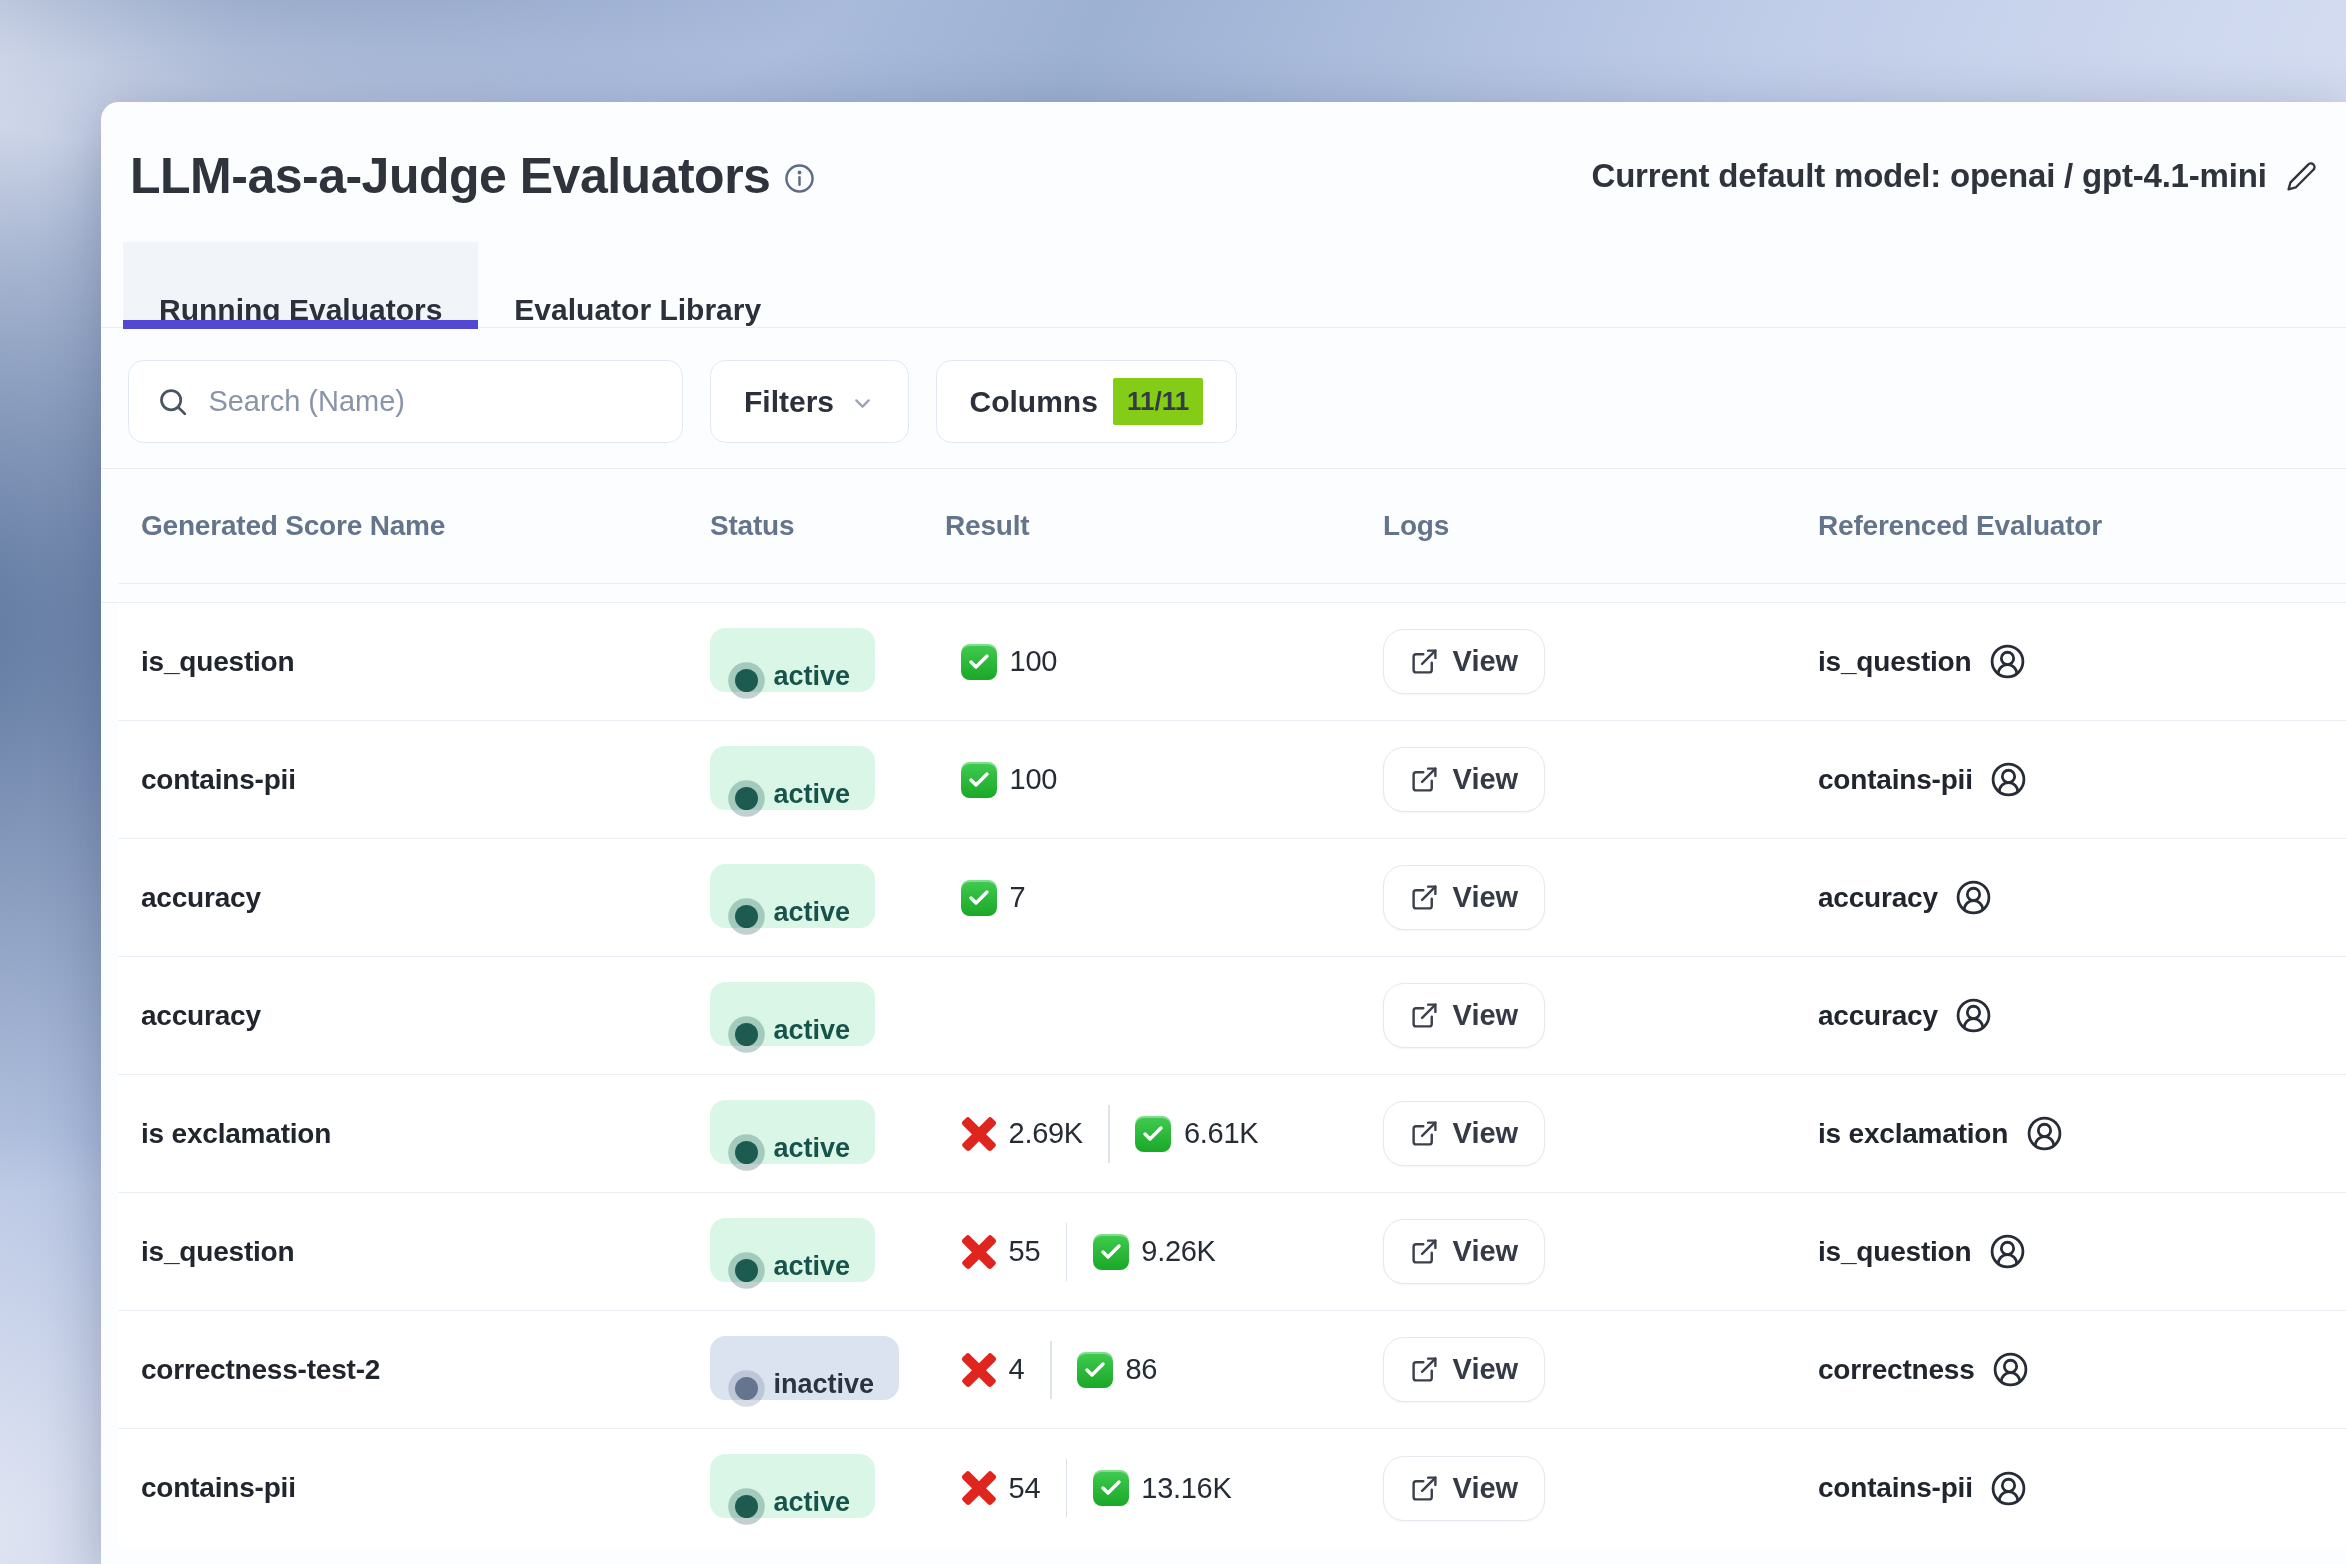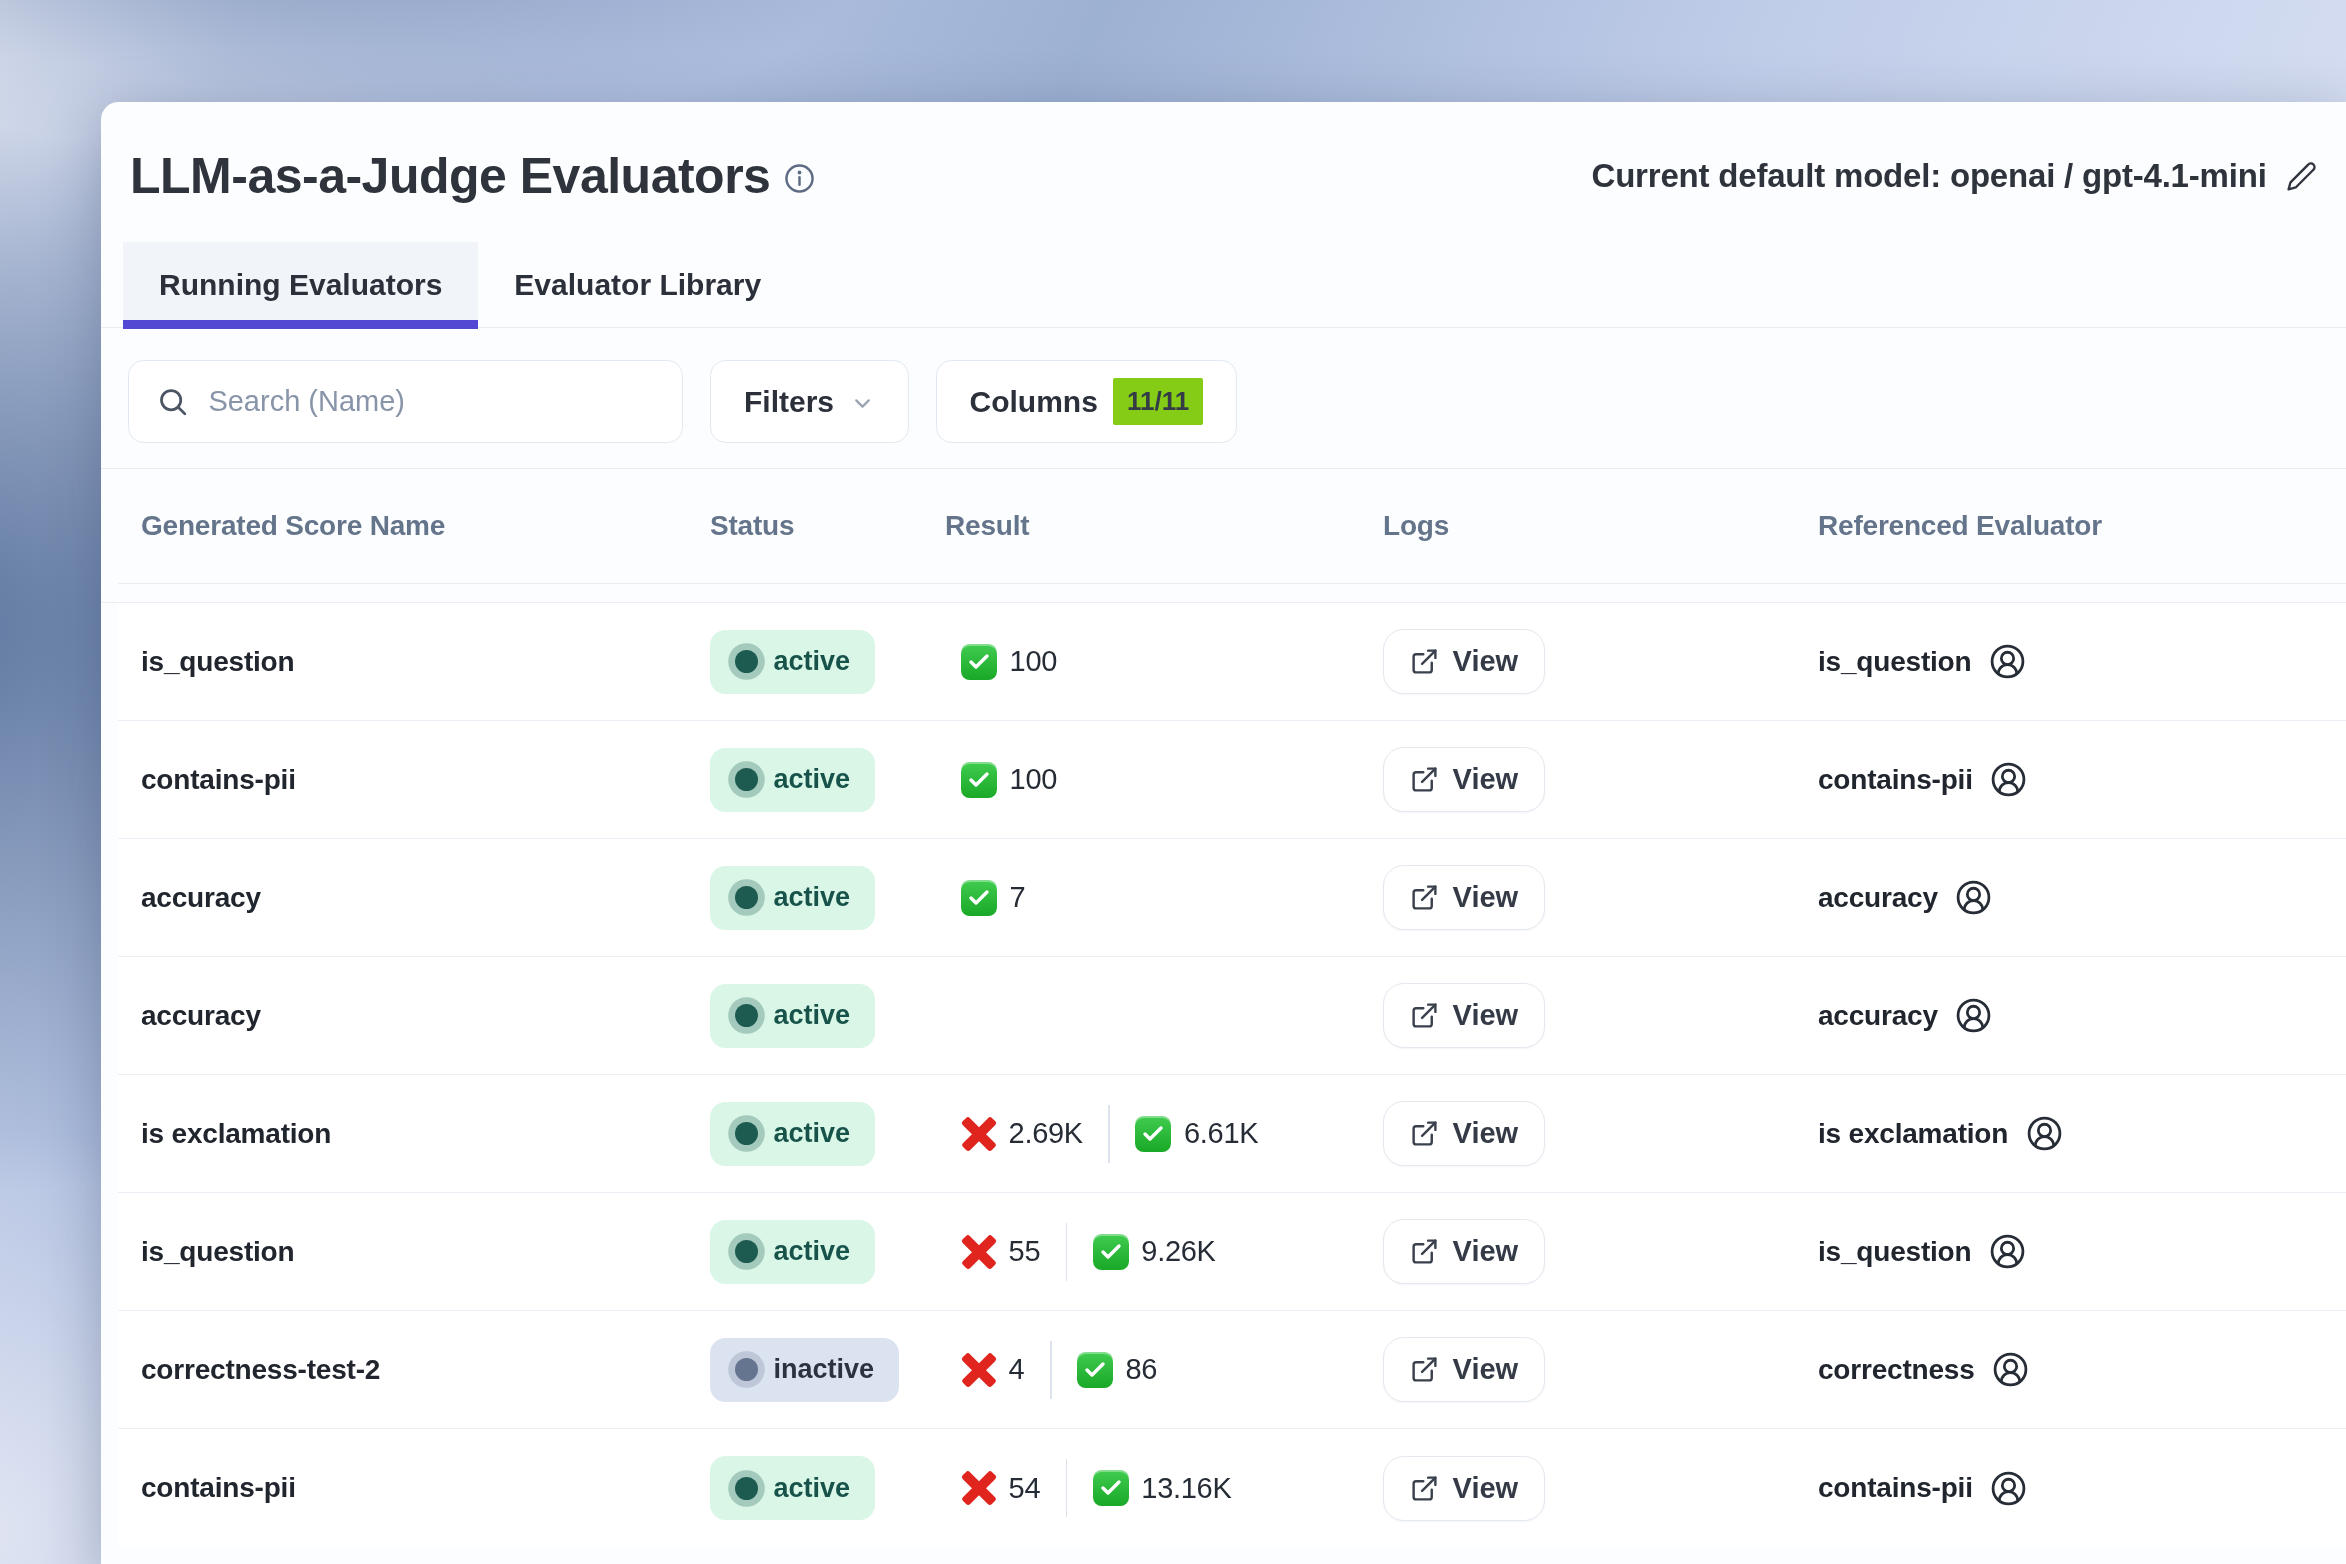--- a/index.html
+++ b/index.html
@@ -31,21 +31,21 @@
   .model-wrap{ display:flex; align-items:center; gap:19.4px; }
   .model-label{ font-size:33px; font-weight:600; color:#2e333c; letter-spacing:-0.2px; }
   .pencil-icon{ width:31px; height:31px; color:#2e333c; }
   
   .tabs{
     display:flex; align-items:stretch;
     margin-top:37px; padding-left:22px;
     border-bottom:1.9px solid #e9edf3;
   }
   .tab{
-    position:relative; display:flex; align-items:center;
+    position:relative; display:flex; align-items:flex-end;
     height:85px; padding:0 36px;
     font-size:30px; font-weight:600; color:#2b303a;
     cursor:pointer; background:transparent;
   }
   .tab.active{ background:#f1f4f9; }
   .tab.active::after{
     content:""; position:absolute; left:0; right:0; bottom:-1.9px; height:8.7px;
     background:var(--accent,#5348d4);
   }
   
@@ -87,21 +87,21 @@
     margin-left:17px;
   }
   .thead{ height:115px; border-bottom:1.9px solid #e9eef4; }
   .th{ font-size:28px; font-weight:600; color:#64748b; letter-spacing:-0.2px; }
   .tr-sliver{ height:19.4px; border-bottom:1.9px solid #ebeff5; }
   .tr{ height:118px; border-bottom:1.9px solid #ebeff5; background:#fff; }
   .tr:last-child{ border-bottom:none; }
   .row-name,.ref-name{ font-size:28px; font-weight:700; color:#21262e; letter-spacing:-0.2px; }
   
   .badge{
-    display:inline-flex; align-items:center; gap:15.5px;
+    display:inline-flex; align-items:flex-end; gap:15.5px;
     height:64px; padding:0 25px; border-radius:15.5px;
     font-size:27px; font-weight:600;
   }
   .badge .dot{ width:23px; height:23px; border-radius:50%; flex:none; }
   .badge.active{ background:var(--active-bg,#d9f6e6); color:var(--active-fg,#17534a); }
   .badge.active .dot{ background:#1d5b51; box-shadow:0 0 0 6.8px rgba(29,91,81,.28); }
   .badge.inactive{ background:var(--inactive-bg,#dbe3f1); color:var(--inactive-fg,#2b3240); }
   .badge.inactive .dot{ background:#66758f; box-shadow:0 0 0 6.8px rgba(102,117,143,.25); }
   
   .td-result{ display:flex; align-items:center; gap:17.5px;padding-left:16px; }

